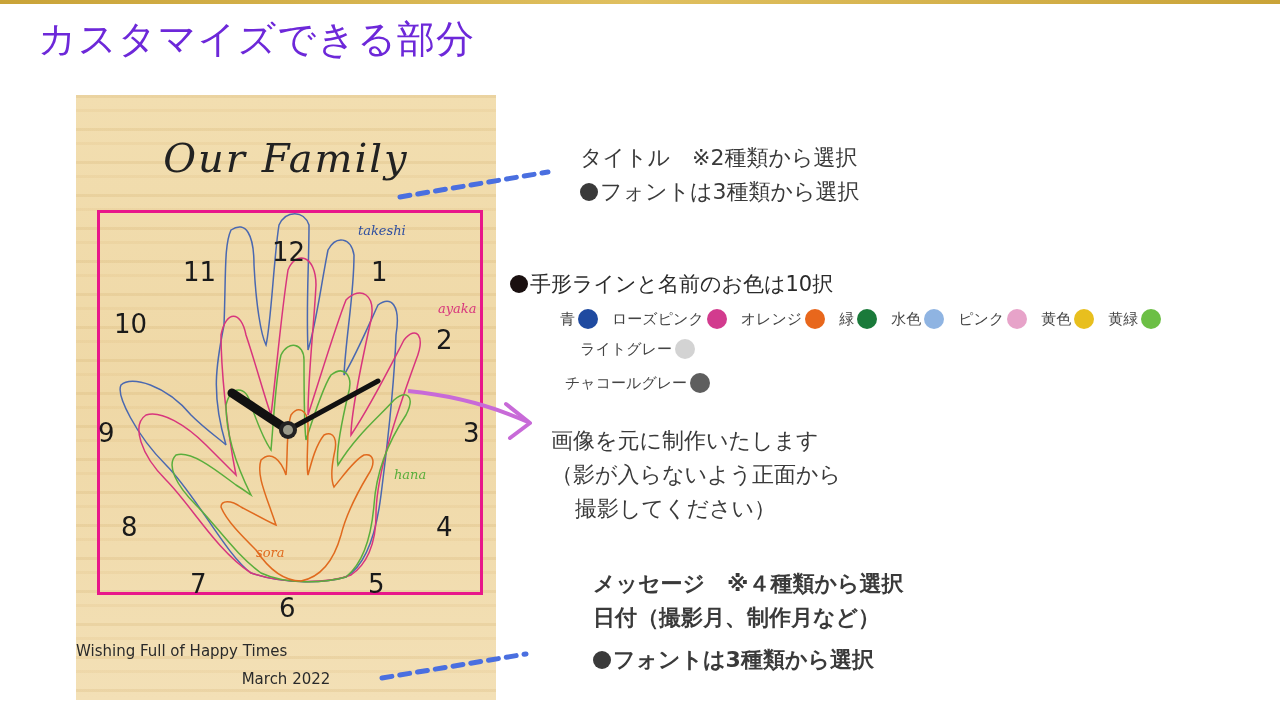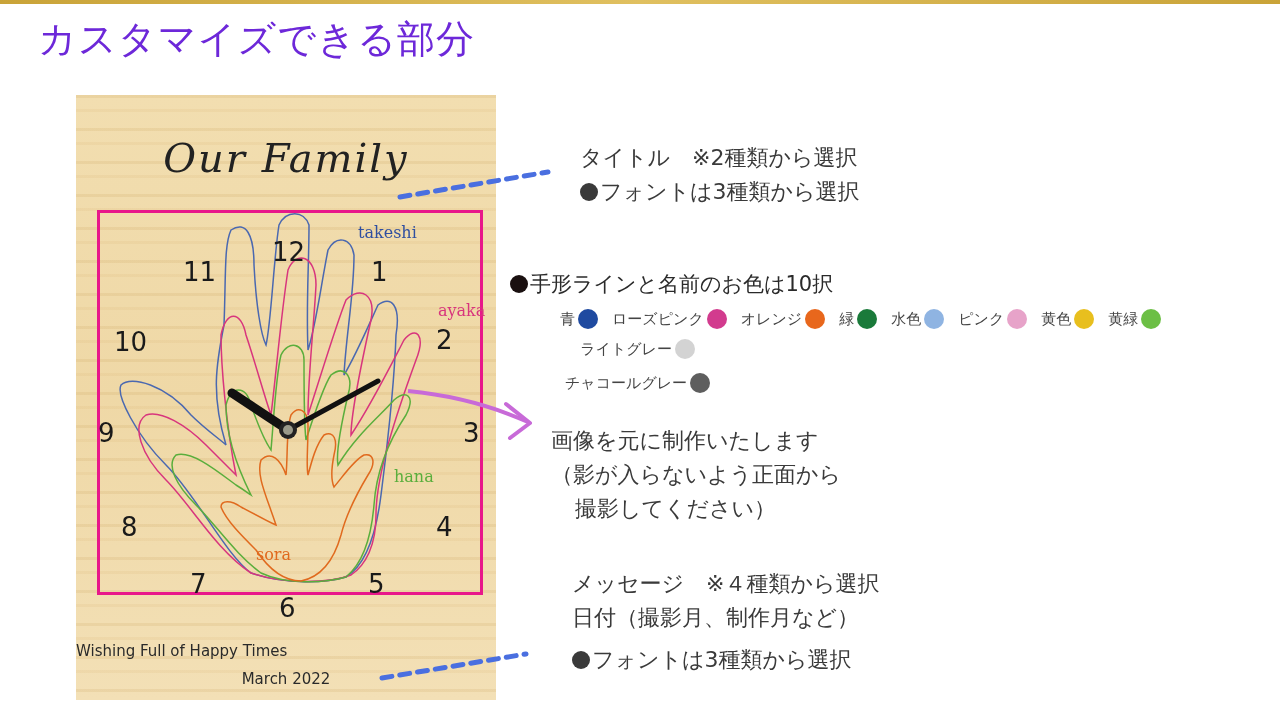--- a/index.html
+++ b/index.html
@@ -7,21 +7,21 @@
   .topbar{position:absolute;left:0;top:0;width:1280px;height:4px;background:linear-gradient(90deg,#c9a338,#e0c060,#c9a338);}
   .page-title{position:absolute;left:38px;top:14px;font-size:38px;color:#6d28d9;letter-spacing:1px;}
   .board{position:absolute;left:76px;top:95px;width:420px;height:605px;
     background:
       repeating-linear-gradient(180deg,rgba(200,160,90,0.18) 0 3px,rgba(255,240,200,0) 3px 14px,rgba(215,175,110,0.15) 14px 17px,rgba(255,240,200,0) 17px 33px),
       linear-gradient(180deg,#f2deb0,#efd8a6 50%,#f3e0b6);}
   .board-title{position:absolute;left:0;width:420px;top:40px;text-align:center;font-family:"DejaVu Serif",serif;font-style:italic;font-size:40px;color:#222;letter-spacing:2px;}
   .pink-frame{position:absolute;left:21px;top:115px;width:386px;height:385px;border:3px solid #e8178a;box-sizing:border-box;}
   .num{position:absolute;font-size:26px;color:#1a1a1a;font-family:"DejaVu Sans",sans-serif;}
   .hands{position:absolute;left:0;top:0;width:420px;height:605px;}
-  .name{position:absolute;font-family:"DejaVu Serif",serif;font-size:16px;}
+  .name{position:absolute;font-family:"DejaVu Serif",serif;font-style:italic;font-size:13px;}
   .board-msg{position:absolute;left:0;width:420px;top:547px;text-align:left;font-size:15px;color:#2a2a2a;}
   .board-date{position:absolute;left:0;width:420px;top:575px;text-align:center;font-size:15px;color:#2a2a2a;}
   .callout{position:absolute;font-size:22px;color:#3a3a3a;line-height:34px;white-space:nowrap;}
   .bullet{display:inline-block;width:18px;height:18px;border-radius:50%;background:#3a3a3a;vertical-align:-2px;margin-right:2px;}
   .colors-title{position:absolute;left:510px;top:270px;font-size:21px;color:#2a2a2a;}
   .colors-title .bullet{background:#1a1010;}
   .swatch-row{position:absolute;left:560px;font-size:15px;color:#444;display:flex;align-items:center;gap:14px;white-space:nowrap;}
   .swatch{display:inline-flex;align-items:center;gap:3px;}
   .dot{display:inline-block;width:20px;height:20px;border-radius:50%;}
   .overlay{position:absolute;left:0;top:0;width:1280px;height:720px;pointer-events:none;}
@@ -56,21 +56,21 @@
   <div class="num" style="left:196px;top:142px;">12</div>
   <div class="num" style="left:295px;top:162px;">1</div>
   <div class="num" style="left:360px;top:230px;">2</div>
   <div class="num" style="left:387px;top:323px;">3</div>
   <div class="num" style="left:360px;top:417px;">4</div>
   <div class="num" style="left:292px;top:474px;">5</div>
   <div class="num" style="left:203px;top:498px;">6</div>
   <div class="num" style="left:114px;top:474px;">7</div>
   <div class="num" style="left:45px;top:417px;">8</div>
   <div class="num" style="left:22px;top:323px;">9</div>
-  <div class="num" style="left:38px;top:232px;">10</div>
+  <div class="num" style="left:38px;top:214px;">10</div>
   <div class="num" style="left:107px;top:162px;">11</div>
 
   <div class="name" style="left:282px;top:128px;color:#2f4fa0;">takeshi</div>
   <div class="name" style="left:334px;top:206px;color:#d8357d;margin-left:28px;">ayaka</div>
   <div class="name" style="left:318px;top:372px;color:#5aae3c;">hana</div>
   <div class="name" style="left:180px;top:450px;color:#e06a1e;">sora</div>
 
   <div class="board-msg">Wishing Full of Happy Times</div>
   <div class="board-date">March  2022</div>
 </div>
@@ -133,17 +133,17 @@
       <span class="dot" style="background:#5e5e5e;"></span>
     </span>
 </div>
 
 <div class="callout" style="left:551px;top:424px;">
   <div>画像を元に制作いたします</div>
   <div>（影が入らないよう正面から</div>
   <div style="padding-left:24px;">撮影してください）</div>
 </div>
 
-<div class="callout" style="left:572px;top:567px;">
+<div class="callout" style="left:593px;top:567px;font-weight:bold;">
   <div>メッセージ　※４種類から選択</div>
   <div>日付（撮影月、制作月など）</div>
   <div style="margin-top:8px;"><span class="bullet"></span><span>フォントは3種類から選択</span></div>
 </div>
 
 </body></html>

